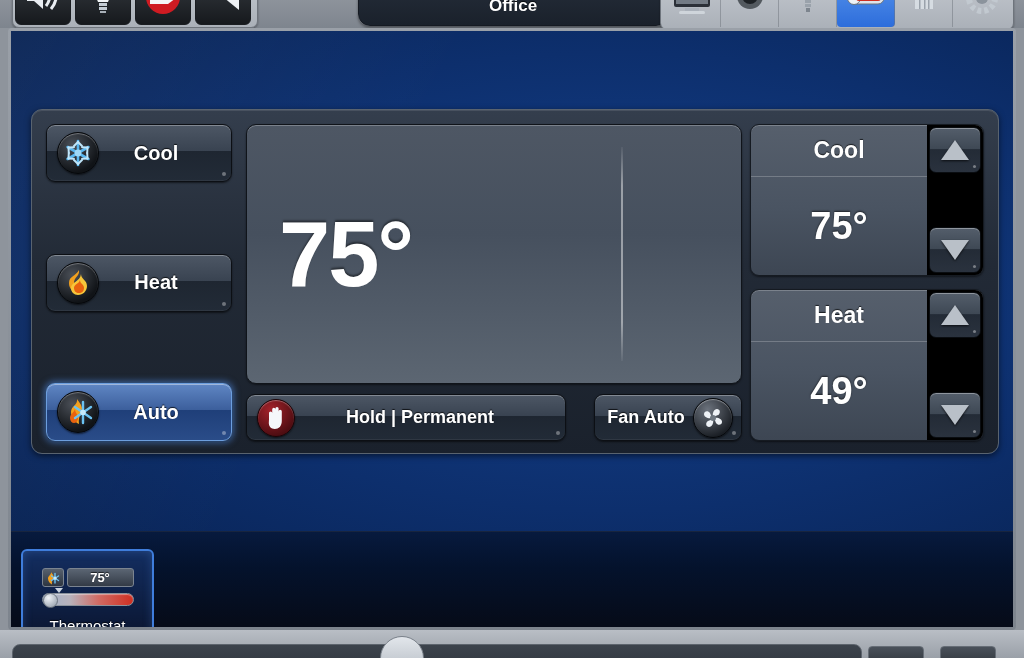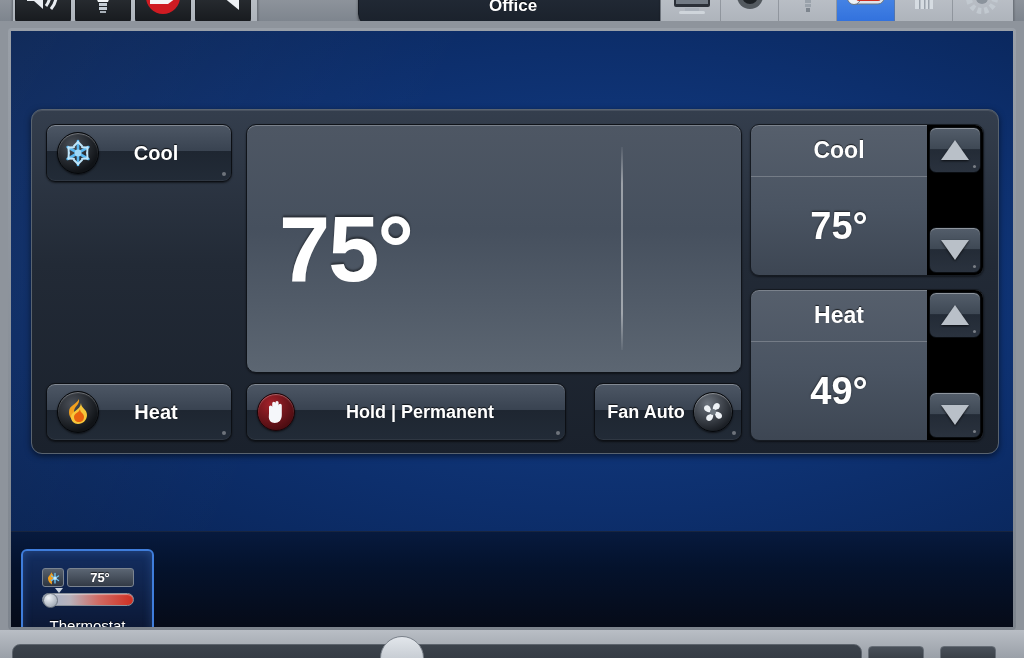--- a/index.html
+++ b/index.html
@@ -6,21 +6,21 @@
   * { box-sizing: border-box; margin: 0; padding: 0; }
   html, body {
     width: 1024px; height: 658px;
     overflow: hidden;
     font-family: "Liberation Sans", sans-serif;
     background: #8e949c;
   }
 
   
   #top-strip {
-    position: absolute; left: 0; top: 0; width: 1024px; height: 21px;
+    position: absolute; left: 0; top: 0; width: 1024px; height: 28px;
     background: linear-gradient(#8d939b, #7e858e);
     overflow: hidden;
   }
   .tb-group {
     position: absolute; top: -34px;
     background: linear-gradient(#c9ced4, #aab0b8);
     border: 1px solid #6e747c;
     border-radius: 7px;
     display: flex; padding: 2px;
     box-shadow: 0 1px 2px rgba(0,0,0,.35);
@@ -169,21 +169,21 @@
     font-size: 92px; font-weight: bold; color: #fff; line-height: 1;
     text-shadow: 0 -2px 2px rgba(0,0,0,.45);
     letter-spacing: -2px;
   }
   #temp-divider {
     position: absolute; right: 118px; top: 22px; bottom: 22px;
     width: 2px;
     background: linear-gradient(rgba(255,255,255,.05), rgba(255,255,255,.45) 18%, rgba(255,255,255,.45) 82%, rgba(255,255,255,.05));
   }
   #center-bottom {
-    height: 58px; margin-top: 10px;
+    height: 47px; margin-top: 10px;
     display: flex; gap: 28px;
   }
   #hold-btn { flex: 1; padding: 0 10px; }
   #hold-ico {
     width: 38px; height: 38px; border-radius: 50%;
     flex: 0 0 38px;
     background: radial-gradient(circle at 36% 28%, #a3222a, #4e0d12 75%);
     border: 1px solid #1d0306;
     box-shadow: inset 0 1px 1px rgba(255,255,255,.35), 0 1px 2px rgba(0,0,0,.6);
     display: flex; align-items: center; justify-content: center;
@@ -478,20 +478,35 @@
         <span class="mode-ico">
           <svg width="30" height="30" viewBox="0 0 30 30">
             <path d="M16 2c1 6-5 7-5 13 0 5 3 8 6 11-7-1-11-5-11-11C6 8 13 8 16 2z" fill="#f2a01e"></path>
             <path d="M18 6c0 5 6 6 6 12 0 5-4 9-9 9-4 0-7-3-7-7 0-6 9-6 10-14z" fill="#f7c63a"></path>
             <path d="M17 12c0 4 4 4 4 8 0 3-2 5-5 5s-5-2-5-5c0-4 5-4 6-8z" fill="#e8620f"></path>
           </svg>
         </span>
         <span class="mode-label">Heat</span>
       </div>
 
+      <div class="gbtn mode-btn active">
+        <span class="mode-ico">
+          <svg width="30" height="30" viewBox="0 0 30 30">
+            <path d="M14 2c1 6-6 7-6 13 0 6 4 10 8 12-1-9 3-10 3-15 0-4-3-7-5-10z" fill="#f2a01e"></path>
+            <path d="M12 12c0 4 3 5 3 9 0 3-2 5-4 5s-4-2-4-5c0-4 4-5 5-9z" fill="#e8620f"></path>
+            <g stroke="#6bc2f2" stroke-width="2.4" stroke-linecap="round">
+              <line x1="20" y1="5" x2="20" y2="26"></line>
+              <line x1="12" y1="10" x2="28" y2="21"></line>
+              <line x1="12" y1="21" x2="28" y2="10"></line>
+            </g>
+            <circle cx="20" cy="15.5" r="2.8" fill="#c6e9fb"></circle>
+          </svg>
+        </span>
+        <span class="mode-label">Auto</span>
+      </div>
 
 
     </div>
 
     <div id="center-col">
       <div id="temp-display">
         <div id="temp-value">75°</div>
         <div id="temp-divider"></div>
       </div>
 

